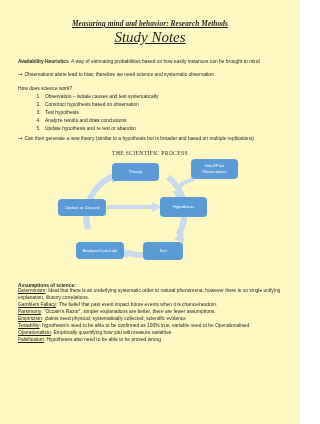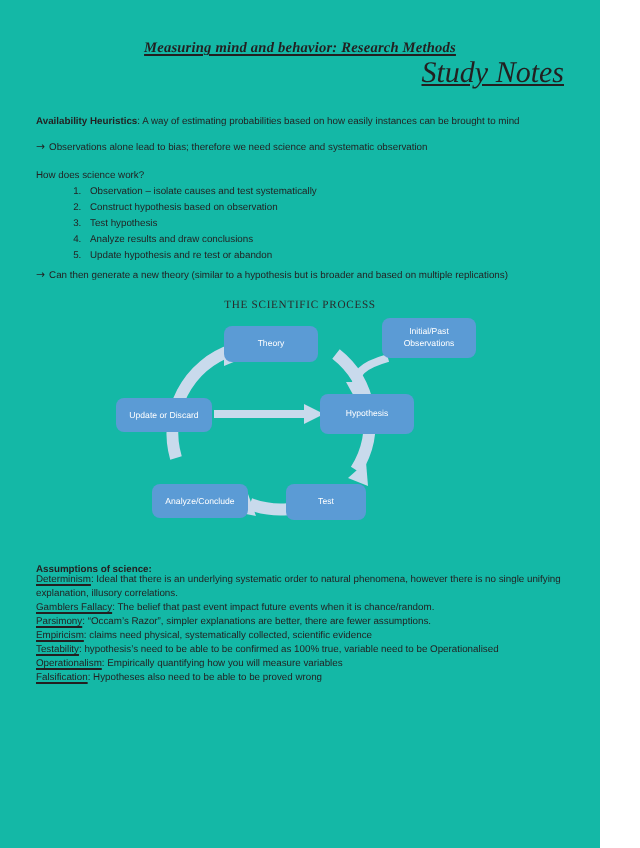--- a/index.html
+++ b/index.html
@@ -11,42 +11,42 @@
     width: 300px;
     height: 424px;
     overflow: hidden;
     font-family: "Liberation Sans", sans-serif;
     color: #231f20;
   }
   .page {
     position: relative;
     width: 300px;
     height: 424px;
-    background: #14b8a6;
+    background: #fef9c3;
     box-sizing: border-box;
     padding: 20px 18px 6px 18px;
   }
 
   
   .doc-subtitle {
     font-family: "Liberation Serif", serif;
     font-style: italic;
     font-weight: bold;
     text-decoration: underline;
     text-align: center;
     font-size: 7.3px;
     letter-spacing: 0.1px;
     line-height: 1.1;
     margin: 0 0 1px 0;
   }
   .doc-title {
     font-family: "Liberation Serif", serif;
     font-style: italic;
     text-decoration: underline;
-    text-align: right;
+    text-align: center;
     font-size: 15px;
     line-height: 1.15;
     margin: 0 0 12px 0;
   }
 
   
   .para {
     font-size: 4.9px;
     line-height: 1.45;
     margin: 0 0 6px 0;

